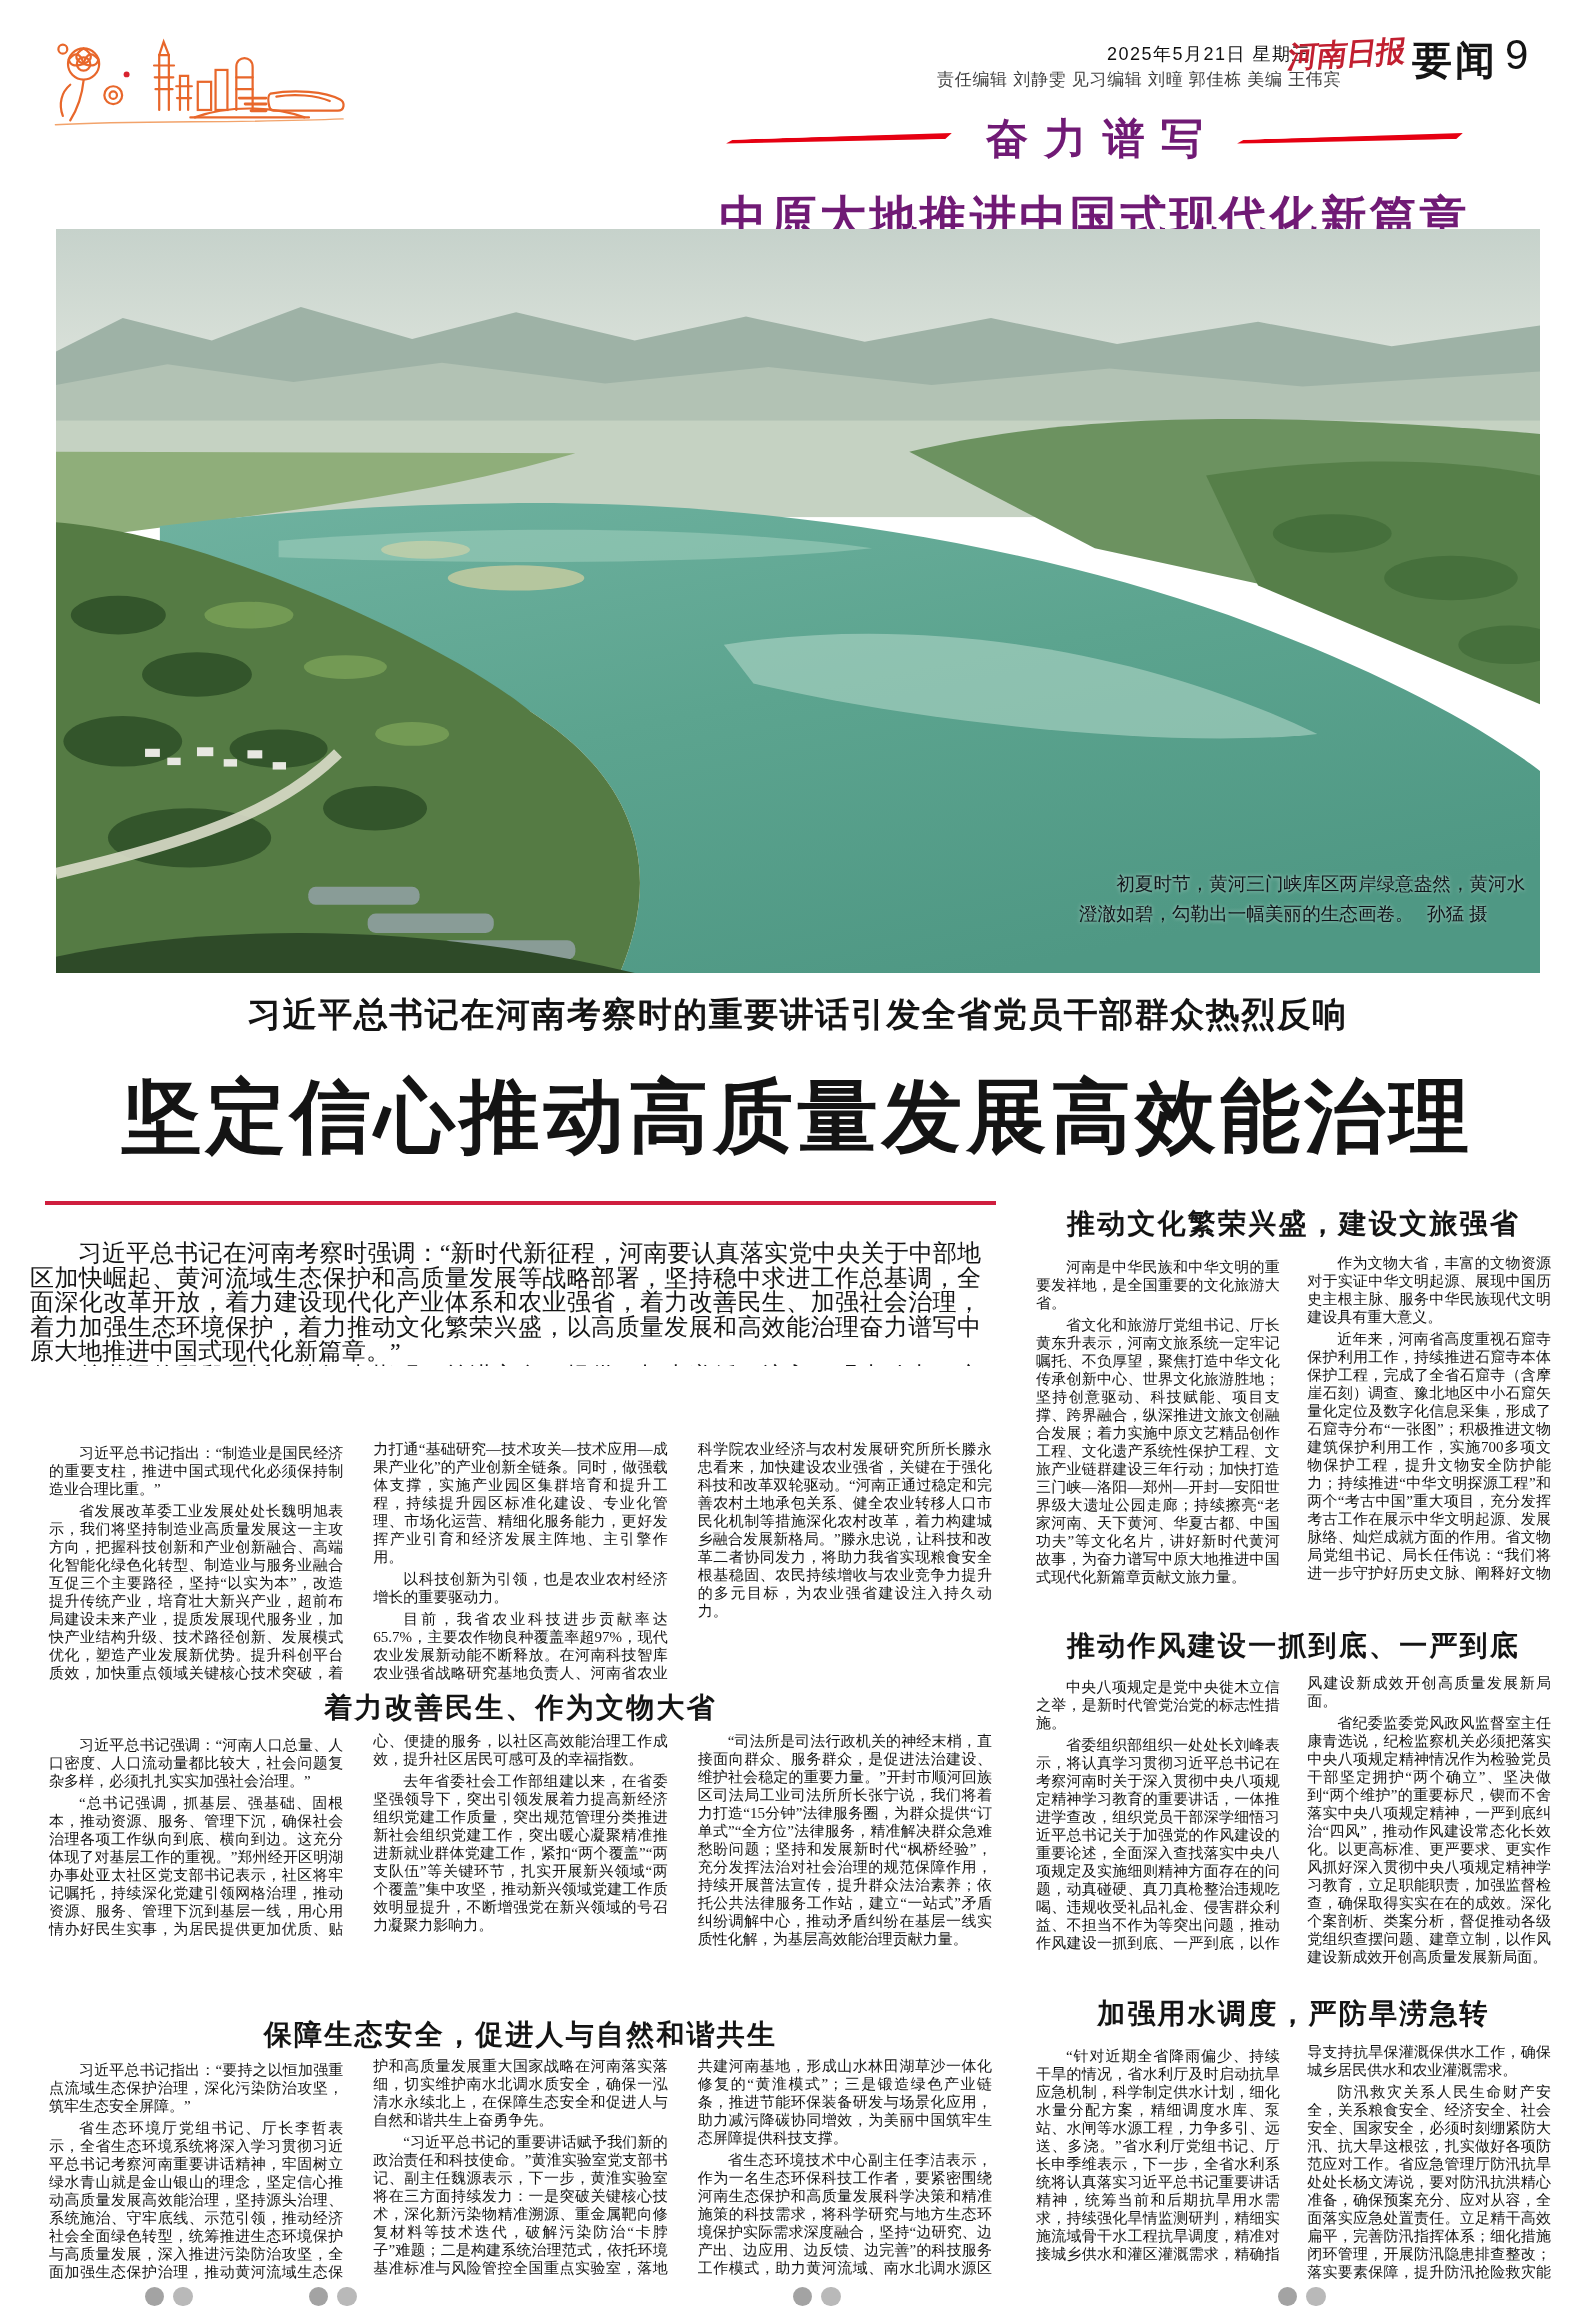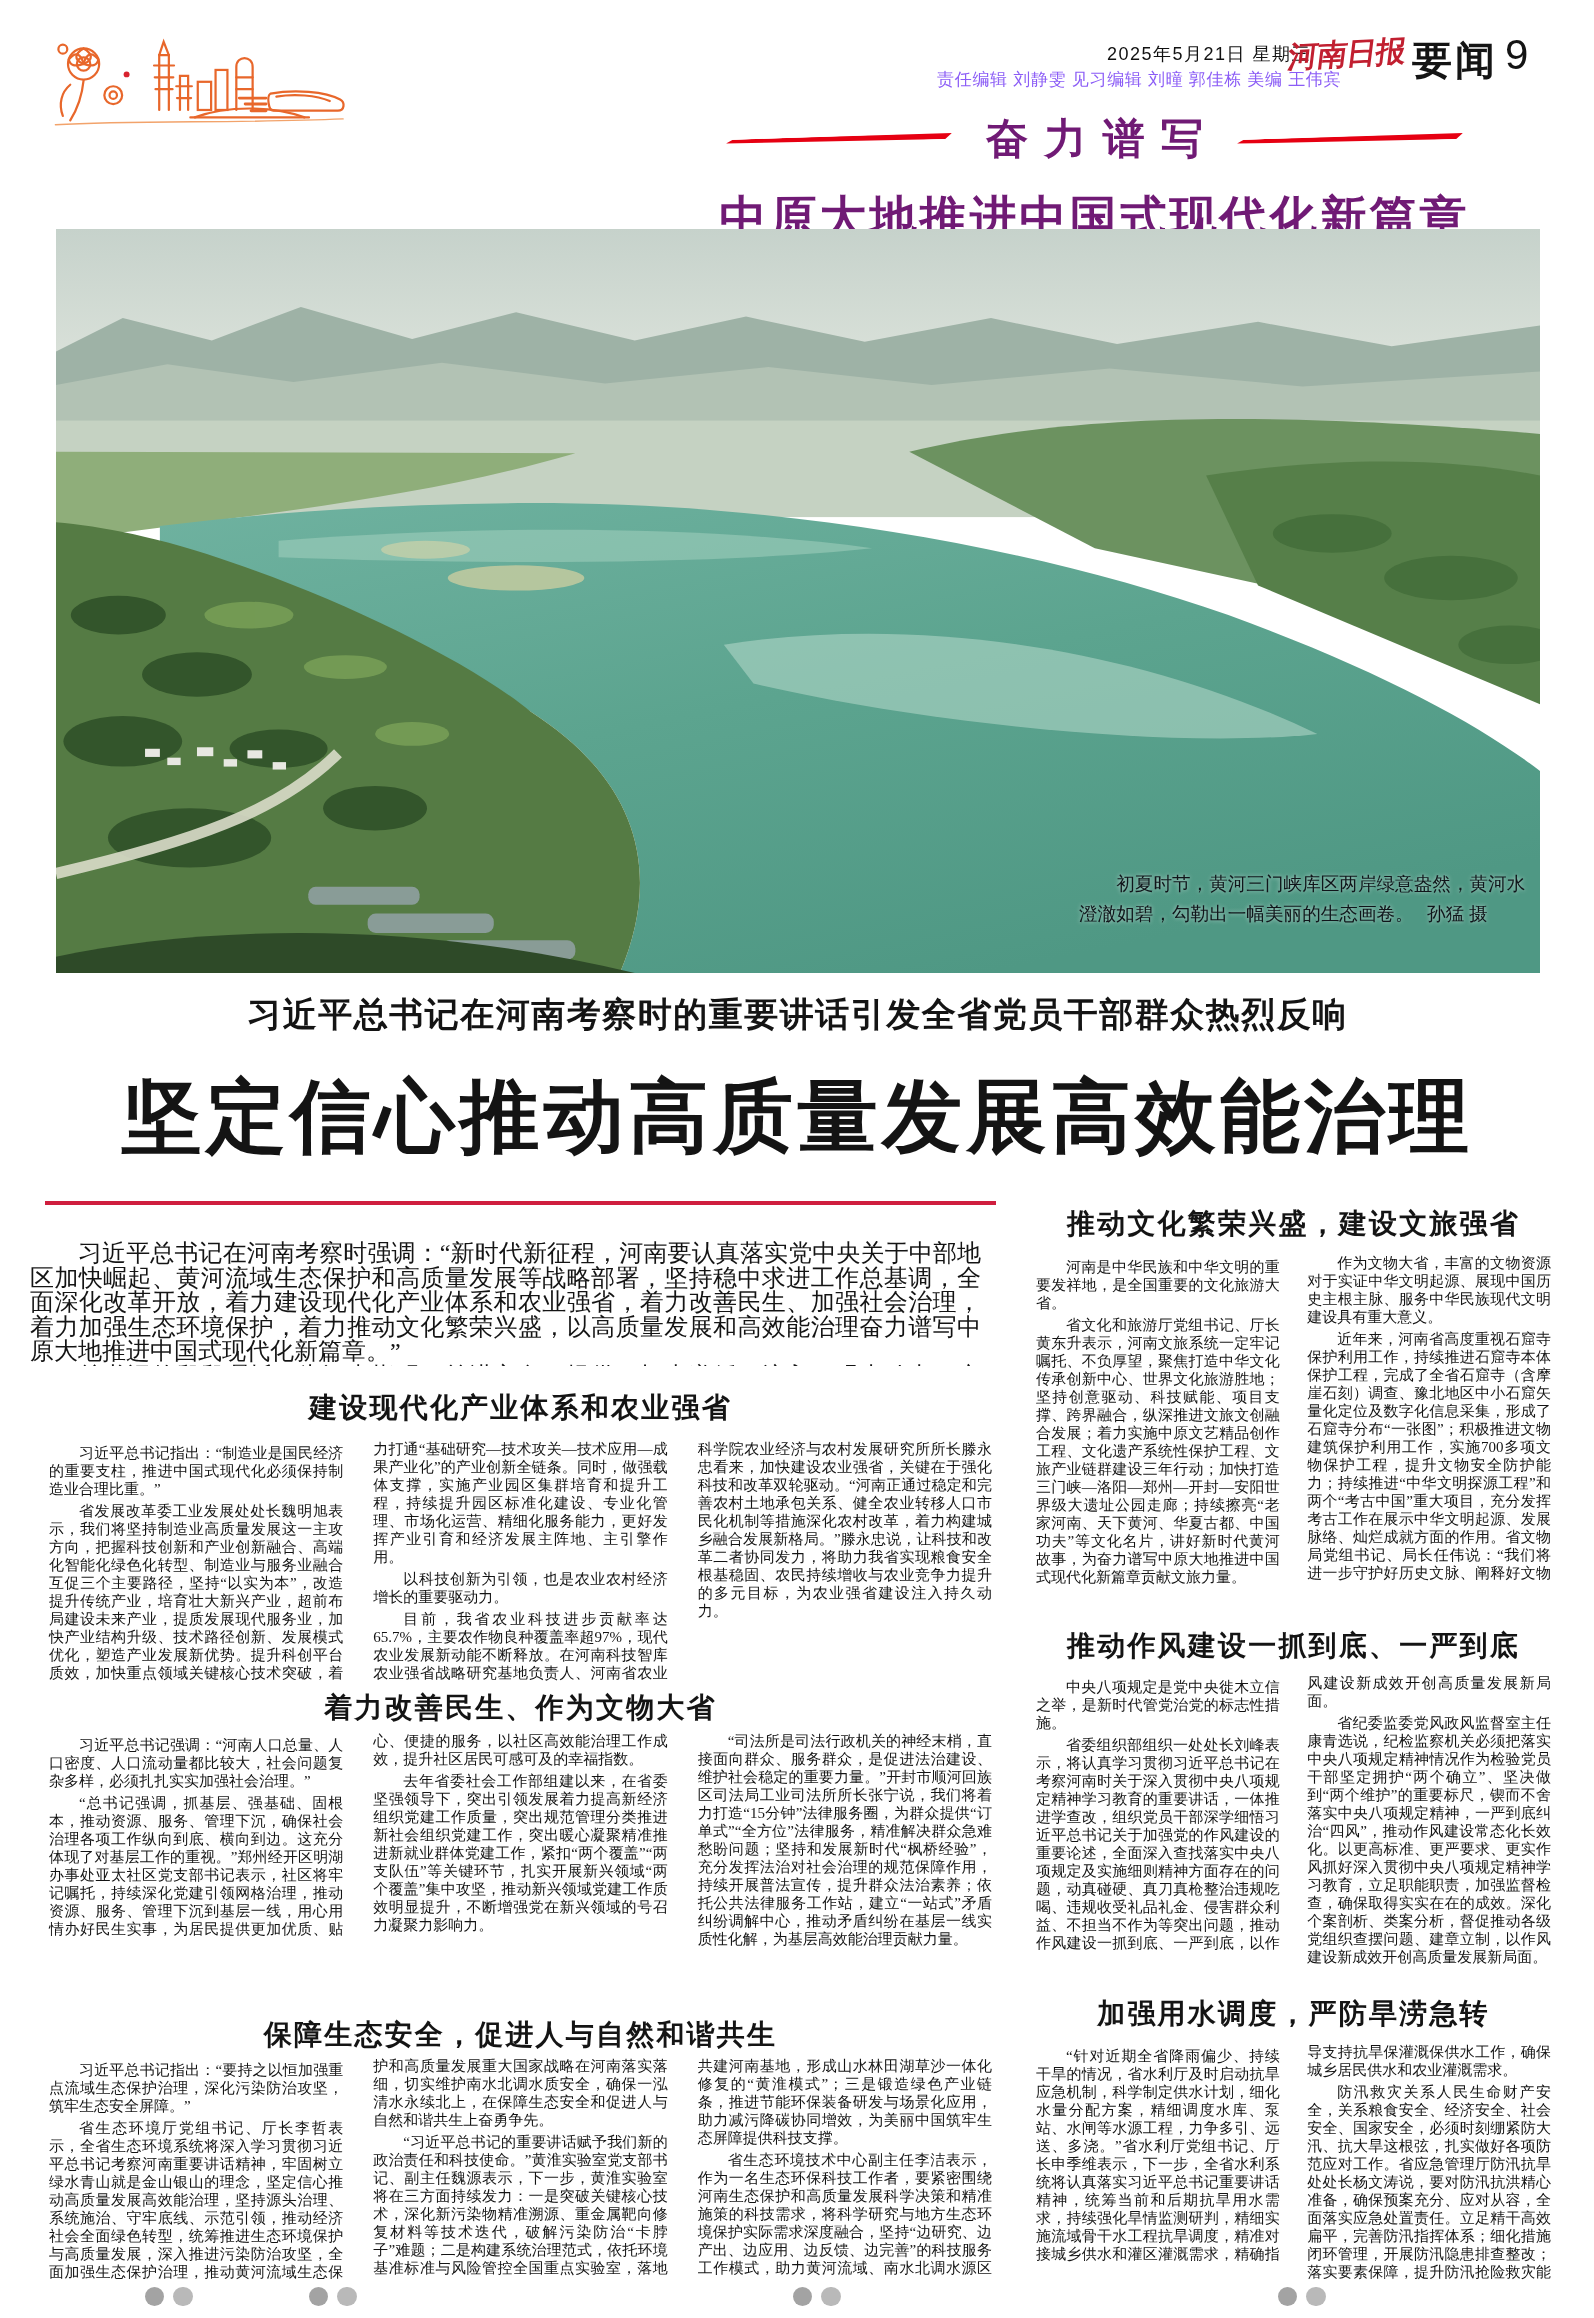--- a/index.html
+++ b/index.html
@@ -3,21 +3,21 @@
 <meta charset="utf-8">
 <style>
   html,body { margin:0; padding:0; background:#e9e9e9; }
   .page {
     position:relative; width:1595px; height:2319px; margin:0 auto;
     background:#ffffff; overflow:hidden;
     font-family:"Liberation Serif","DejaVu Serif",serif; color:#141414;
   }
   
   .hdr-date { position:absolute; top:42px; left:1107px; font-family:"Liberation Sans","DejaVu Sans",sans-serif; font-size:18px; letter-spacing:1.5px; color:#111; }
-  .hdr-editors { position:absolute; top:68px; left:937px; font-family:"Liberation Sans","DejaVu Sans",sans-serif; font-size:17px; letter-spacing:0.7px; color:#8b5cf6; }
+  .hdr-editors { position:absolute; top:68px; left:937px; font-family:"Liberation Sans","DejaVu Sans",sans-serif; font-size:17px; letter-spacing:0.7px; color:#404040; }
   .masthead { position:absolute; top:34px; left:1288px; width:119px; font-size:30px; font-weight:bold; color:#c11f30;
               transform:rotate(-3deg) skewX(-10deg); letter-spacing:-0.7px; font-family:"DejaVu Serif",serif; }
   .section-label { position:absolute; top:33px; left:1412px; font-size:40px; font-weight:900; letter-spacing:3px; font-family:"Liberation Sans","DejaVu Sans",sans-serif; }
   .page-num { position:absolute; top:31px; left:1505px; font-size:42px; font-family:"Liberation Sans","DejaVu Sans",sans-serif; }
   
   .art { position:absolute; top:21px; left:48px; width:304px; height:110px; }
   
   .banner { position:absolute; top:111px; left:705px; width:779px; text-align:center; color:#701a75; font-family:"Liberation Sans","DejaVu Sans",sans-serif; }
   .banner-l1 { display:flex; align-items:center; justify-content:center; gap:18px; font-size:42px; font-weight:900; }
   .banner-l1 .txt { letter-spacing:16.3px; text-indent:16.3px; }
@@ -200,21 +200,20 @@
 
   <div class="kicker">习近平总书记在河南考察时的重要讲话引发全省党员干部群众热烈反响</div>
   <div class="main-title">坚定信心推动高质量发展高效能治理</div>
 
   <div class="redline"></div>
   <div class="intro">
       <p class="para">习近平总书记在河南考察时强调：“新时代新征程，河南要认真落实党中央关于中部地区加快崛起、黄河流域生态保护和高质量发展等战略部署，坚持稳中求进工作总基调，全面深化改革开放，着力建设现代化产业体系和农业强省，着力改善民生、加强社会治理，着力加强生态环境保护，着力推动文化繁荣兴盛，以高质量发展和高效能治理奋力谱写中原大地推进中国式现代化新篇章。”</p>
       <p class="para">总书记的殷殷嘱托，为河南指明了前进方向、提供了根本遵循、注入了强大动力，广大党员干部群众倍感振奋、倍受激励、倍增信心。</p>
     </div>
 
-  <div class="sec-heading" id="s1h">建设现代化产业体系和农业强省</div>
   <div class="body-text cols3" id="s1b">
       <p class="para">习近平总书记指出：“制造业是国民经济的重要支柱，推进中国式现代化必须保持制造业合理比重。”</p>
       <p class="para">省发展改革委工业发展处处长魏明旭表示，我们将坚持制造业高质量发展这一主攻方向，把握科技创新和产业创新融合、高端化智能化绿色化转型、制造业与服务业融合互促三个主要路径，坚持“以实为本”，改造提升传统产业，培育壮大新兴产业，超前布局建设未来产业，提质发展现代服务业，加快产业结构升级、技术路径创新、发展模式优化，塑造产业发展新优势。提升科创平台质效，加快重点领域关键核心技术突破，着力打通“基础研究—技术攻关—技术应用—成果产业化”的产业创新全链条。同时，做强载体支撑，实施产业园区集群培育和提升工程，持续提升园区标准化建设、专业化管理、市场化运营、精细化服务能力，更好发挥产业引育和经济发展主阵地、主引擎作用。</p>
       <p class="para">以科技创新为引领，也是农业农村经济增长的重要驱动力。</p>
       <p class="para">目前，我省农业科技进步贡献率达65.7%，主要农作物良种覆盖率超97%，现代农业发展新动能不断释放。在河南科技智库农业强省战略研究基地负责人、河南省农业科学院农业经济与农村发展研究所所长滕永忠看来，加快建设农业强省，关键在于强化科技和改革双轮驱动。“河南正通过稳定和完善农村土地承包关系、健全农业转移人口市民化机制等措施深化农村改革，着力构建城乡融合发展新格局。”滕永忠说，让科技和改革二者协同发力，将助力我省实现粮食安全根基稳固、农民持续增收与农业竞争力提升的多元目标，为农业强省建设注入持久动力。</p>
     </div>
 
   <div class="sec-heading" id="s2h">着力改善民生、作为文物大省</div>
   <div class="body-text cols3" id="s2b">
       <p class="para">习近平总书记强调：“河南人口总量、人口密度、人口流动量都比较大，社会问题复杂多样，必须扎扎实实加强社会治理。”</p>

